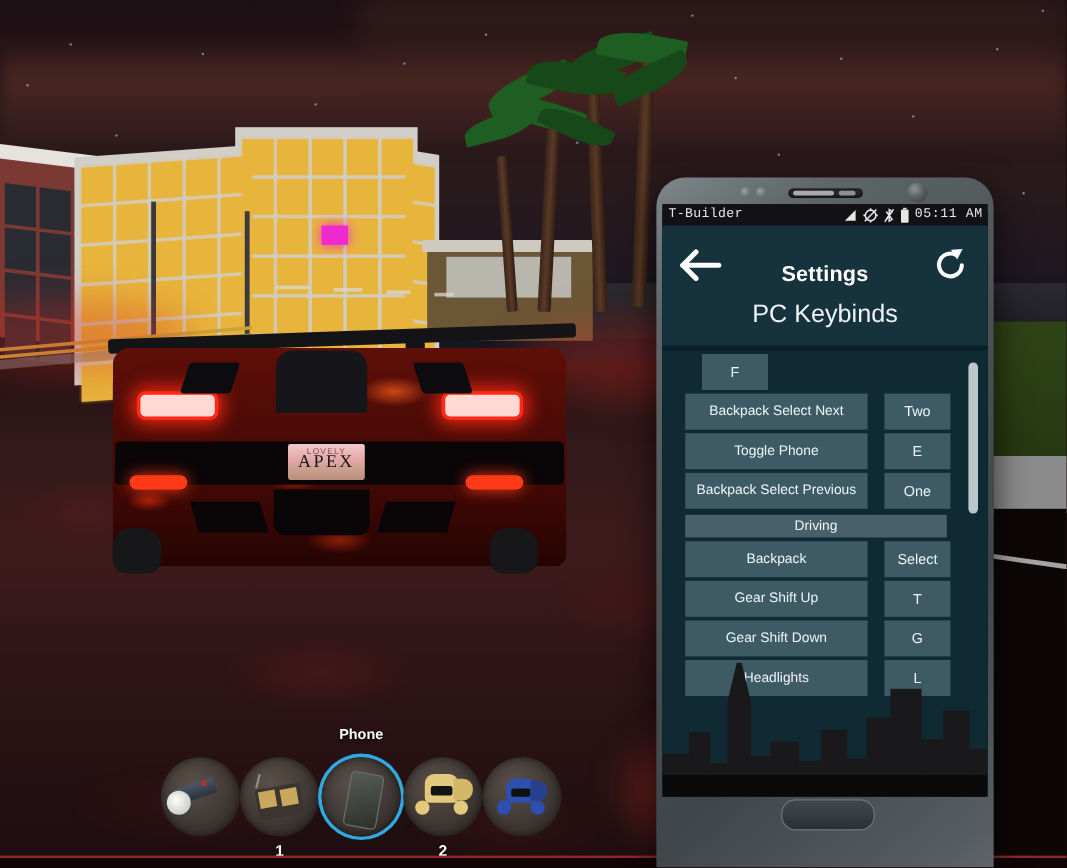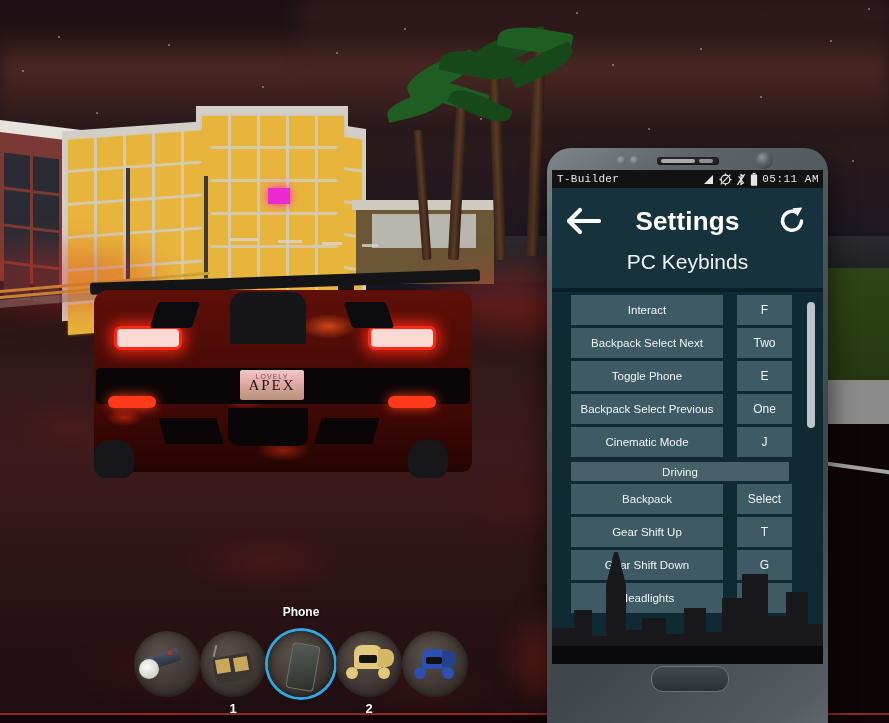--- a/index.html
+++ b/index.html
@@ -111,22 +111,22 @@
   .statusbar{position:absolute;left:0;top:0;width:271px;height:18px;background:#121214;
      display:flex;align-items:center;color:#e7e7e7;font-family:"Liberation Mono",monospace;font-size:11px;}
   .sb-title{margin-left:5px;letter-spacing:.3px;}
   .sb-right{position:absolute;right:4px;display:flex;align-items:center;gap:4px;}
   .sb-time{font-family:"Liberation Mono",monospace;font-size:11px;letter-spacing:.5px;}
 
   .appheader{position:absolute;left:0;top:18px;width:271px;height:100px;background:#16323c;}
   .hdrrow{position:absolute;left:0;top:10px;width:271px;height:44px;}
   .backbtn{position:absolute;left:14px;top:8px;width:36px;height:30px;cursor:pointer;}
   .refbtn{position:absolute;right:14px;top:6px;width:34px;height:34px;cursor:pointer;}
-  .title{position:absolute;left:0;top:8px;width:271px;text-align:center;color:#fff;
-     font-size:26px;font-weight:bold;letter-spacing:.2px;}
+  .title{position:absolute;left:0;top:20px;width:271px;text-align:center;color:#fff;
+     font-size:18px;font-weight:bold;letter-spacing:.2px;}
   .subtitle{position:absolute;left:0;top:62px;width:271px;text-align:center;color:#eef3f5;font-size:21px;}
 
   .listwrap{position:absolute;left:0;top:122px;width:271px;height:372px;background:#102a33;overflow:hidden;}
   .list{position:absolute;left:0;top:0;width:256px;}
   .sec{margin:5px 19px 3px 19px;height:19px;background:#476069;border-radius:1px;
      display:flex;align-items:center;justify-content:center;color:#eef4f6;font-size:11.5px;}
   .row{display:flex;align-items:center;margin:3px 0 3px 19px;height:30px;}
   .rowname{width:152px;height:30px;background:#3d5a65;display:flex;align-items:center;justify-content:center;
      color:#eef4f6;font-size:11.5px;}
   .rowkey{width:55px;height:30px;margin-left:14px;background:#3d5a65;display:flex;align-items:center;justify-content:center;
@@ -446,38 +446,33 @@
                 <polygon points="17.5,4.2 27.2,3.6 22.6,12.2" fill="#ffffff"></polygon>
               </svg>
             </div>
           </div>
           <div class="subtitle">PC Keybinds</div>
         </div>
 
         <div class="listwrap">
           <div class="list" id="list">
               <div class="row">
-                <div class="rowname">Interact</div>
                 <div class="rowkey">F</div>
               </div>
               <div class="row">
                 <div class="rowname">Backpack Select Next</div>
                 <div class="rowkey">Two</div>
               </div>
               <div class="row">
                 <div class="rowname">Toggle Phone</div>
                 <div class="rowkey">E</div>
               </div>
               <div class="row">
                 <div class="rowname">Backpack Select Previous</div>
                 <div class="rowkey">One</div>
-              </div>
-              <div class="row">
-                <div class="rowname">Cinematic Mode</div>
-                <div class="rowkey">J</div>
               </div>
               <div class="sec">Driving</div>
               <div class="row">
                 <div class="rowname">Backpack</div>
                 <div class="rowkey">Select</div>
               </div>
               <div class="row">
                 <div class="rowname">Gear Shift Up</div>
                 <div class="rowkey">T</div>
               </div>

